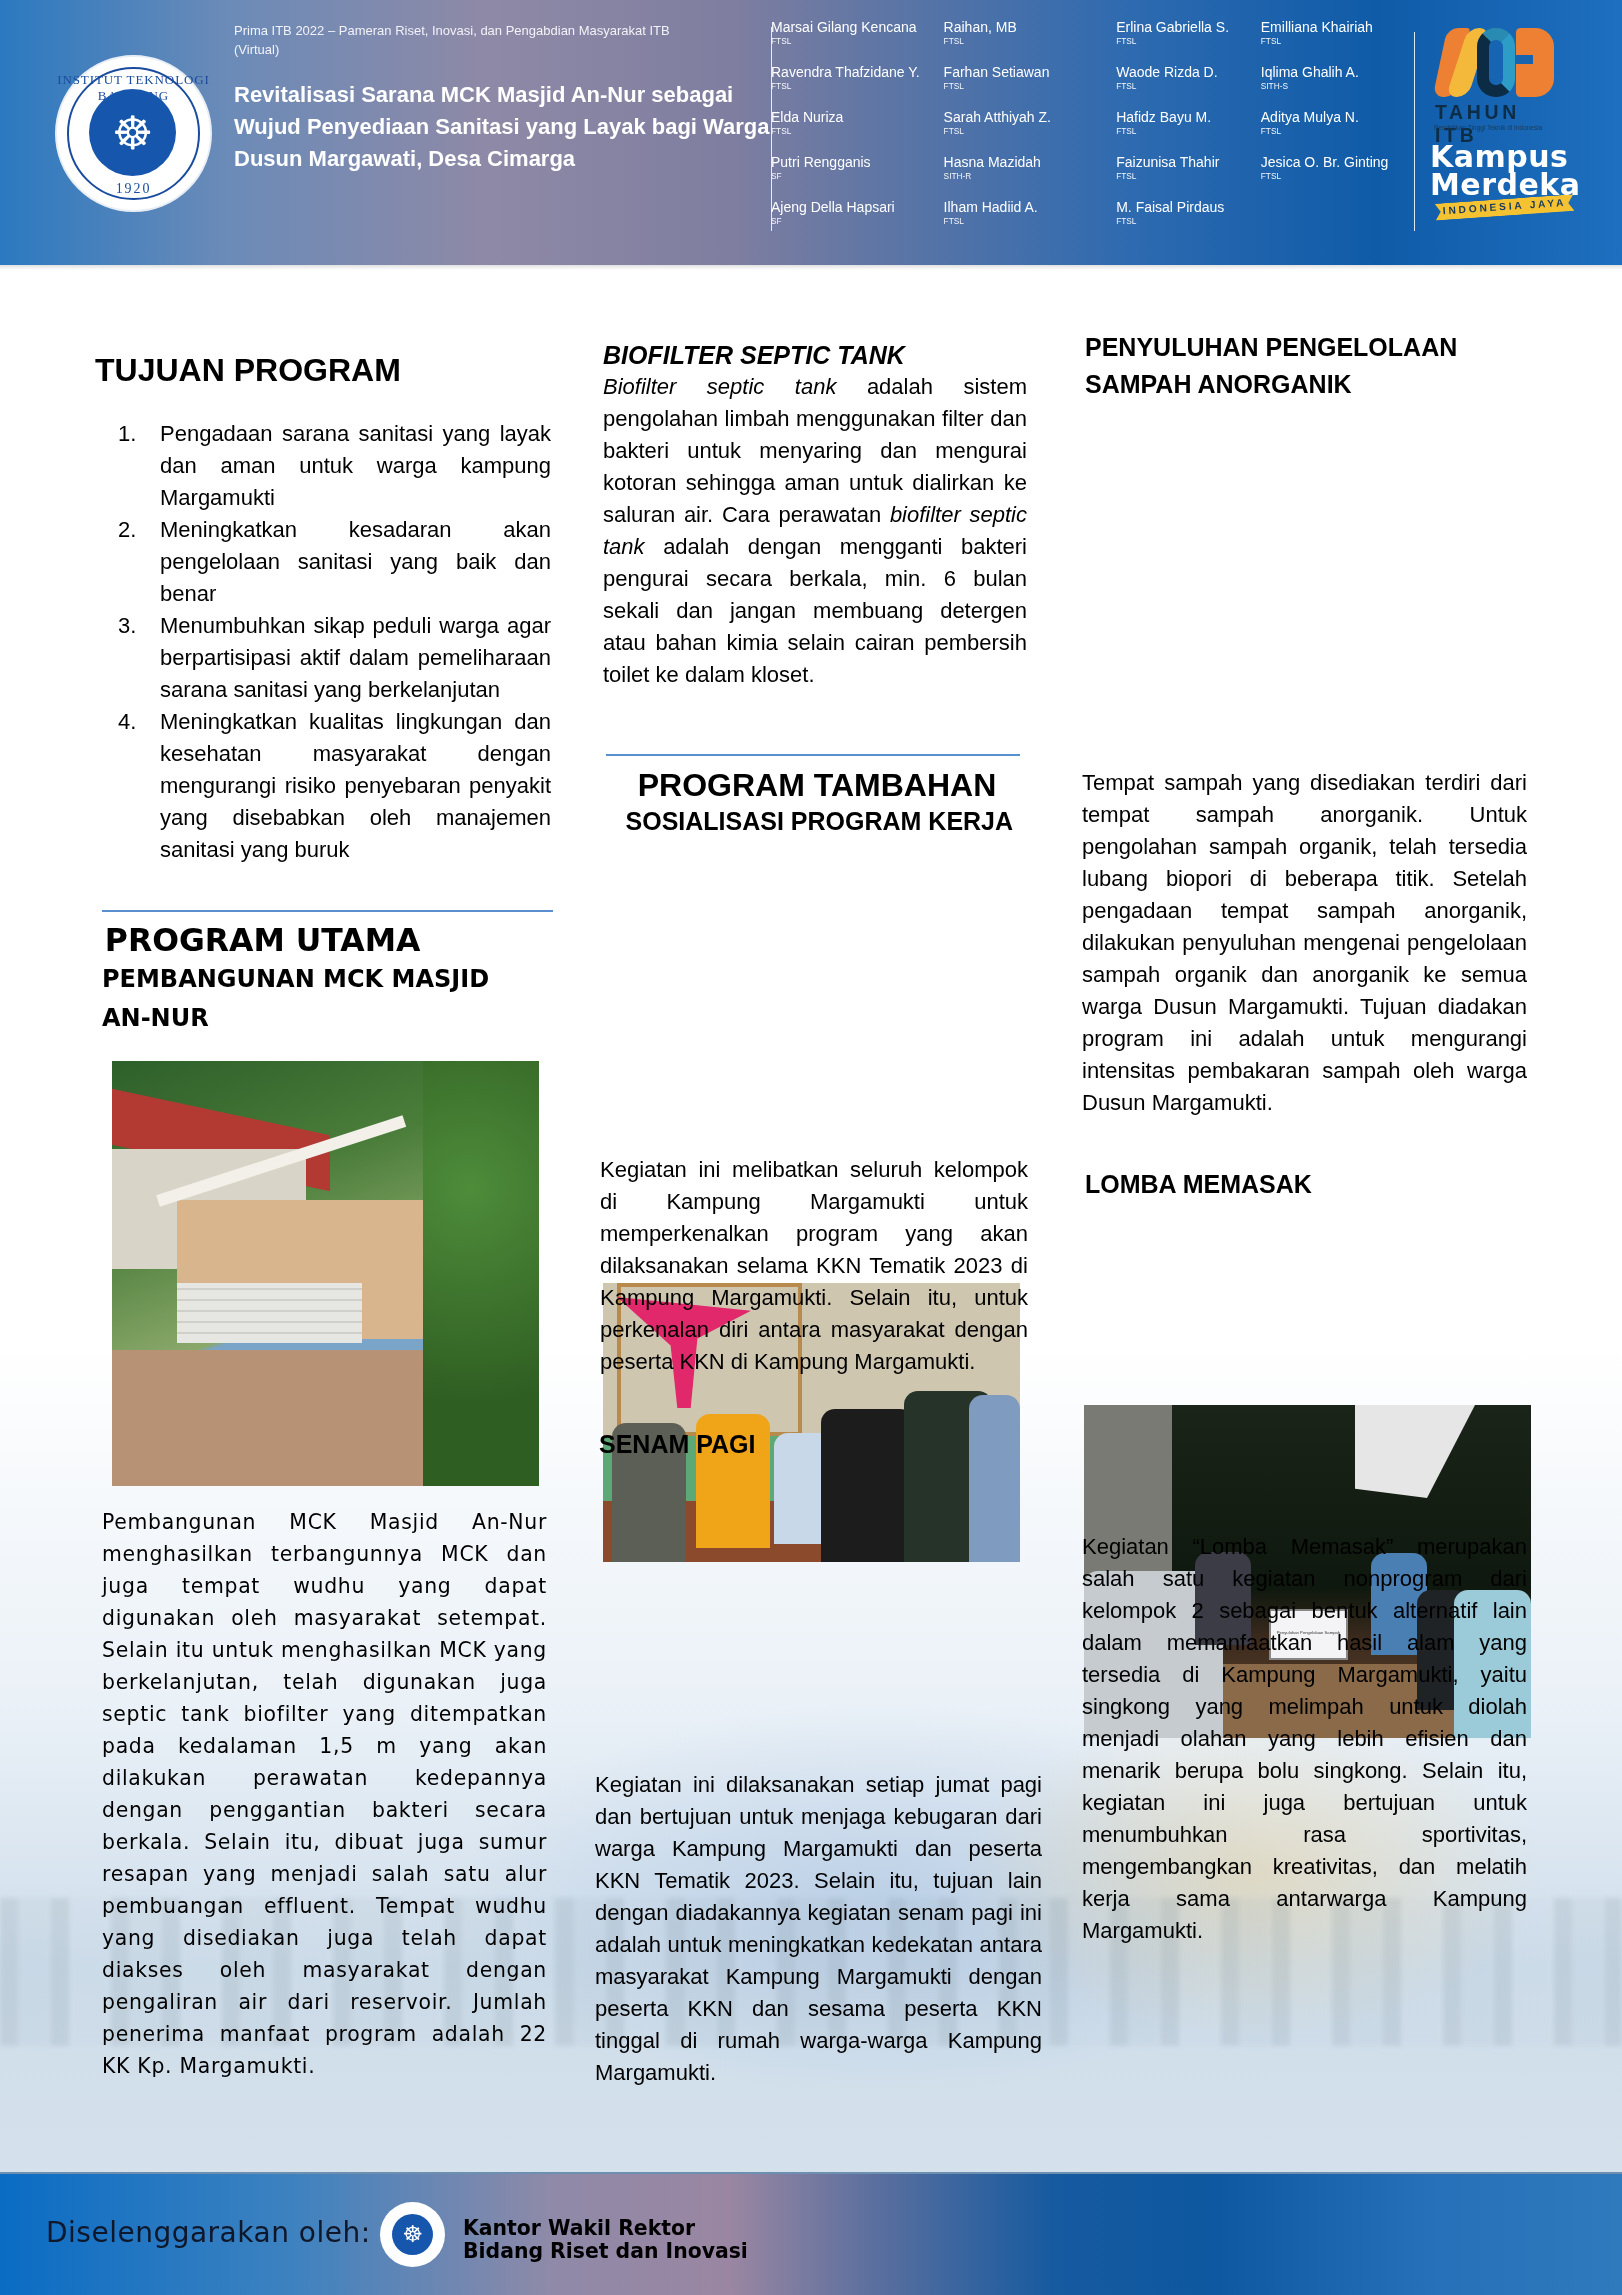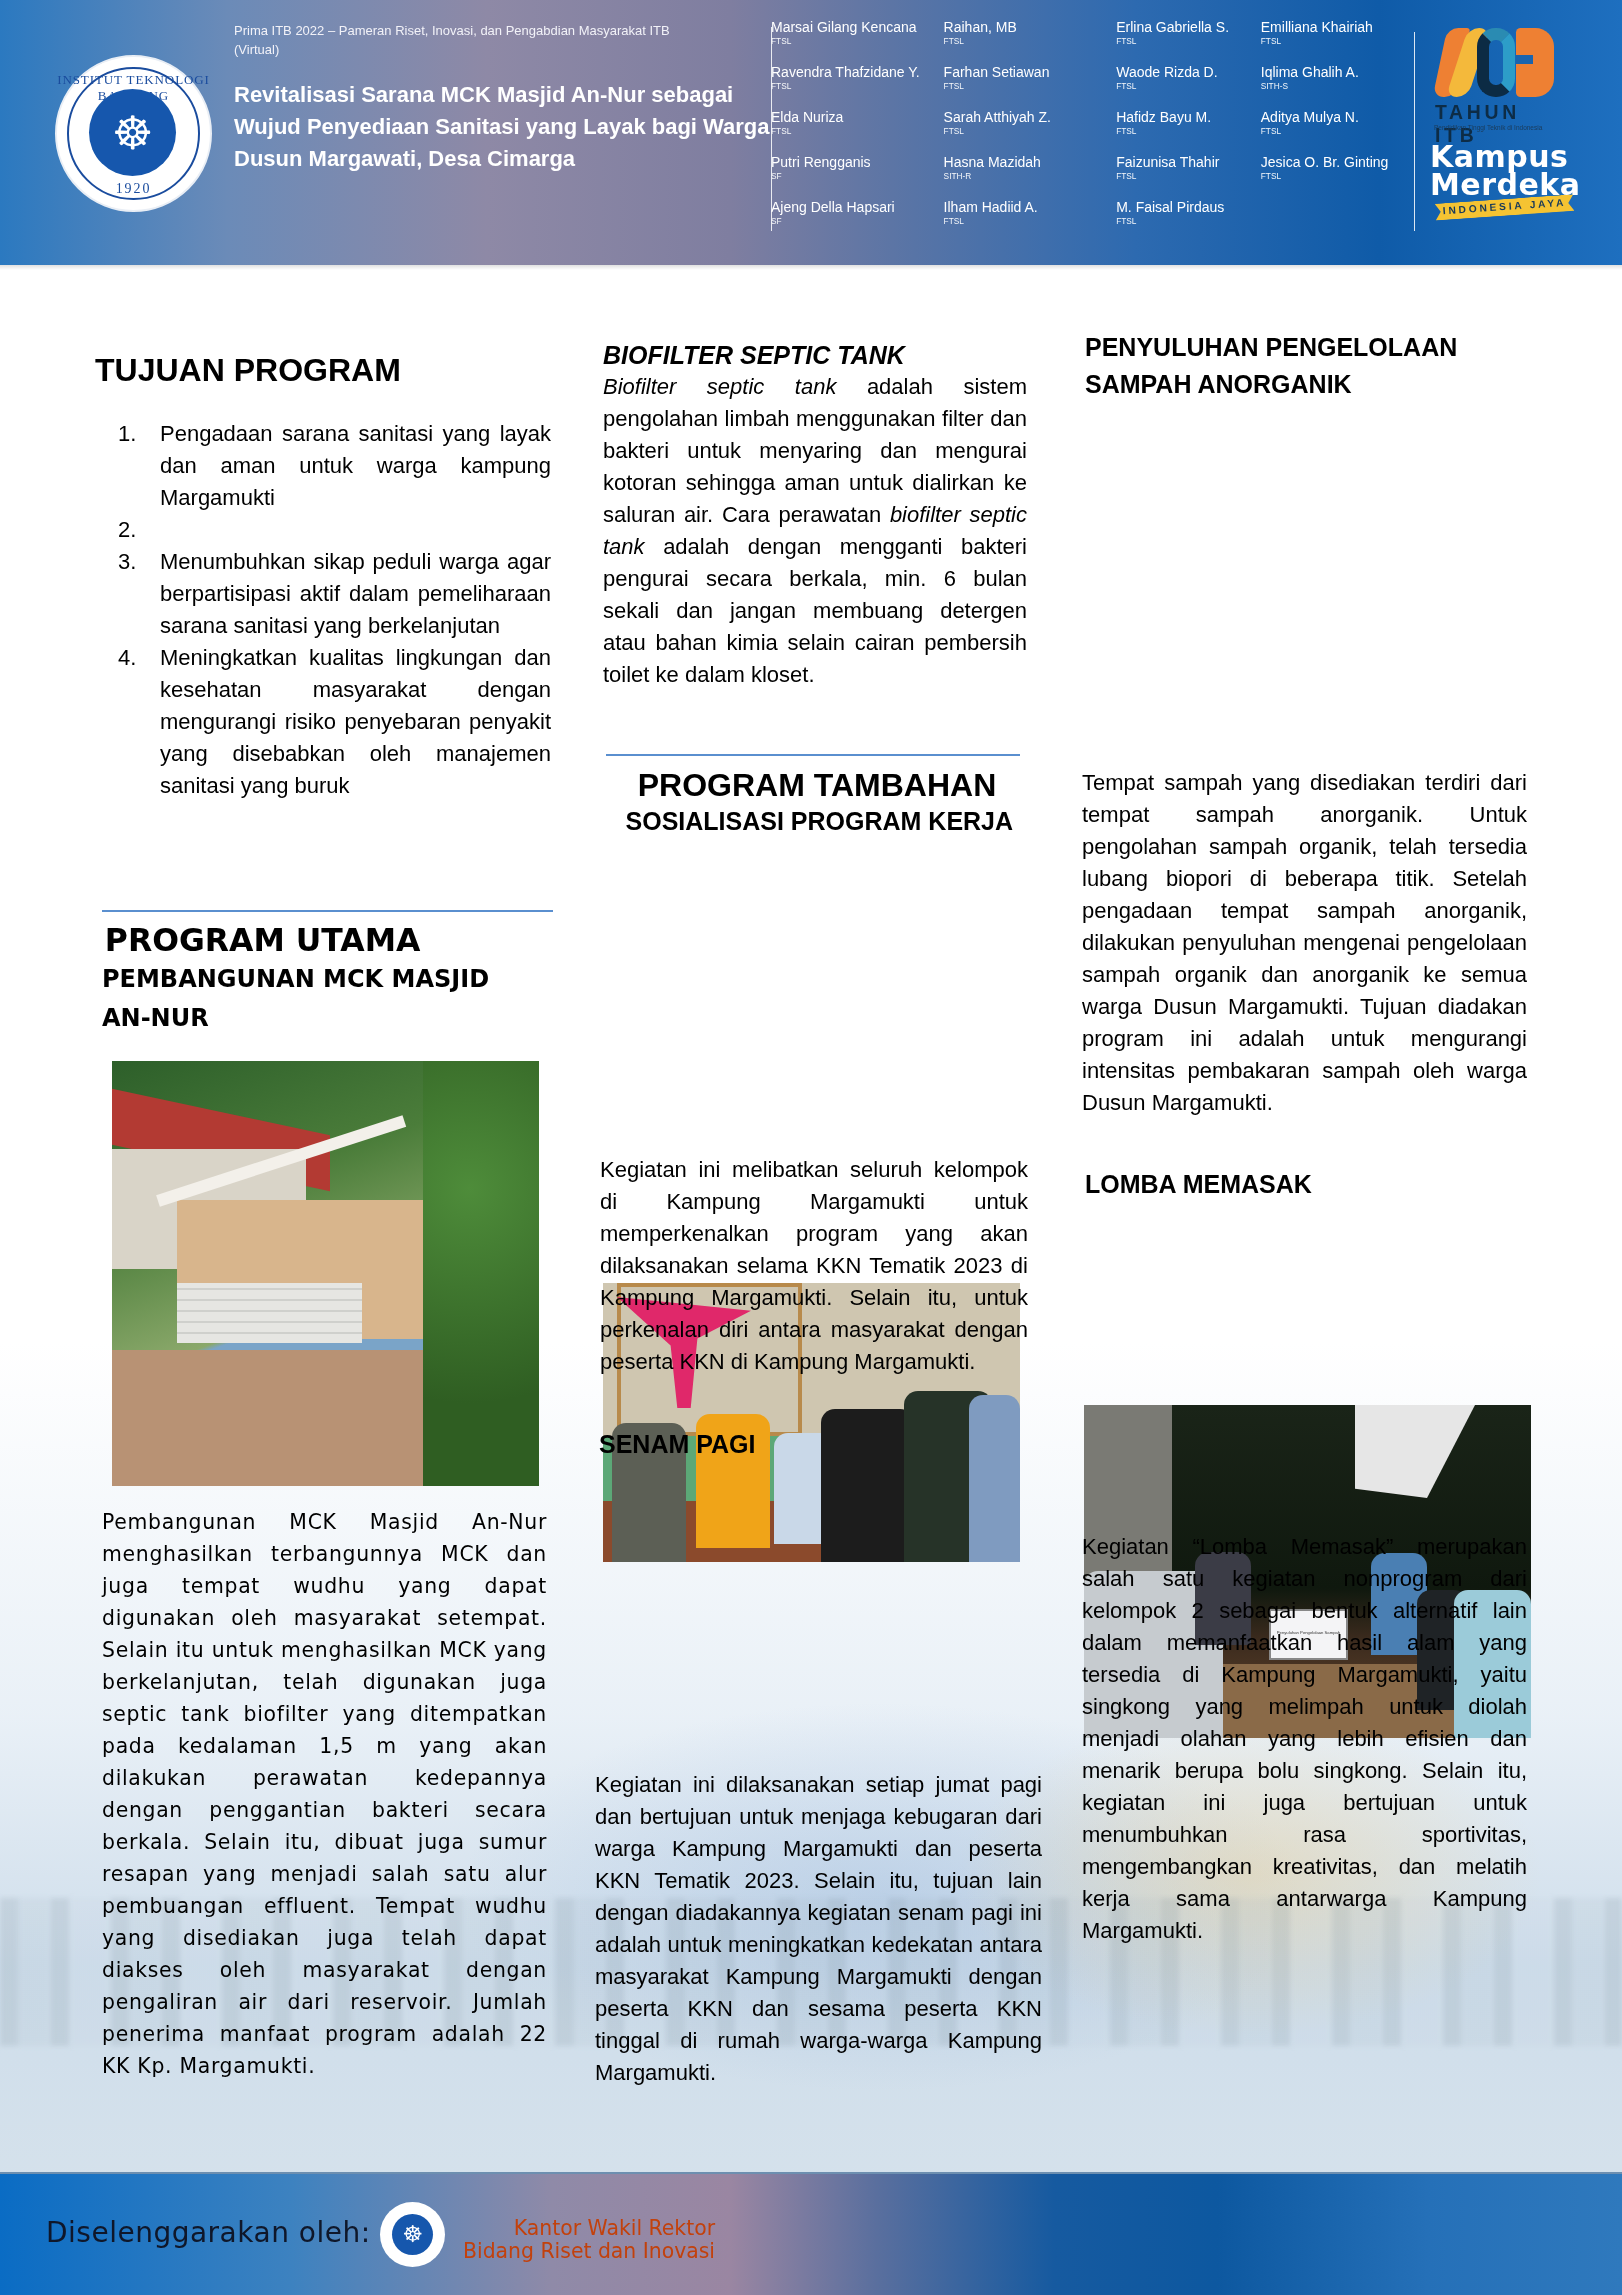--- a/index.html
+++ b/index.html
@@ -117,21 +117,21 @@
   
   .footer {
     position: absolute; left: 0; top: 2174px; width: 1622px; height: 121px;
     background: linear-gradient(90deg, #0a6cc4 0%, #3d82c0 18%, #8f8aa8 34%, #9a86a2 45%, #5a6f9e 54%, #165aa0 65%, #0d58a0 75%, #2570b8 88%, #2f79bd 100%);
     z-index: 2;
   }
   .footer-line { position: absolute; left: 0; top: 2172px; width: 1622px; height: 1.9px; background: #6d8fb0; z-index: 2; }
   .f-label { position: absolute; left: 46px; top: 2216px; font-family: "DejaVu Sans", sans-serif; font-size: 28px; color: #0f172a; z-index: 3; letter-spacing: 0.5px; }
   .f-logo { position: absolute; left: 380px; top: 2202px; width: 65px; height: 65px; border-radius: 50%; background: #fff; z-index: 3; }
   .f-logo .inner { position: absolute; left: 12px; top: 12px; width: 41px; height: 41px; border-radius: 50%; background: #1657ad; color: #fff; font-size: 23px; line-height: 41px; text-align: center; }
-  .f-org { position: absolute; left: 463px; top: 2217px; font-family: "DejaVu Sans", sans-serif; font-size: 20.4px; line-height: 23px; font-weight: normal; color: #c2410c; z-index: 3; text-align: right; }
+  .f-org { position: absolute; left: 463px; top: 2217px; font-family: "DejaVu Sans", sans-serif; font-size: 20.4px; line-height: 23px; font-weight: bold; color: #000000; z-index: 3; }
 </style>
 </head>
 <body>
 
 <div class="bg-scene"></div>
 <div class="bg-trees"></div>
 
 <div class="header">
   <div class="itb-logo">
     <div class="ring"></div>
@@ -247,20 +247,21 @@
 
 <div class="col" style="left:95px; top:351px; width:456px;">
   <div class="h1">TUJUAN PROGRAM</div>
   <ol class="goals" style="margin-top:28px; margin-left:0;">
     <li>
         <span class="num">1.</span>
         <span class="txt">Pengadaan sarana sanitasi yang layak dan aman untuk warga kampung Margamukti</span>
       </li>
     <li>
         <span class="num">2.</span>
+        <span class="txt">Meningkatkan kesadaran akan pengelolaan sanitasi yang baik dan benar</span>
       </li>
     <li>
         <span class="num">3.</span>
         <span class="txt">Menumbuhkan sikap peduli warga agar berpartisipasi aktif dalam pemeliharaan sarana sanitasi yang berkelanjutan</span>
       </li>
     <li>
         <span class="num">4.</span>
         <span class="txt">Meningkatkan kualitas lingkungan dan kesehatan masyarakat dengan mengurangi risiko penyebaran penyakit yang disebabkan oleh manajemen sanitasi yang buruk</span>
       </li>
   </ol>

